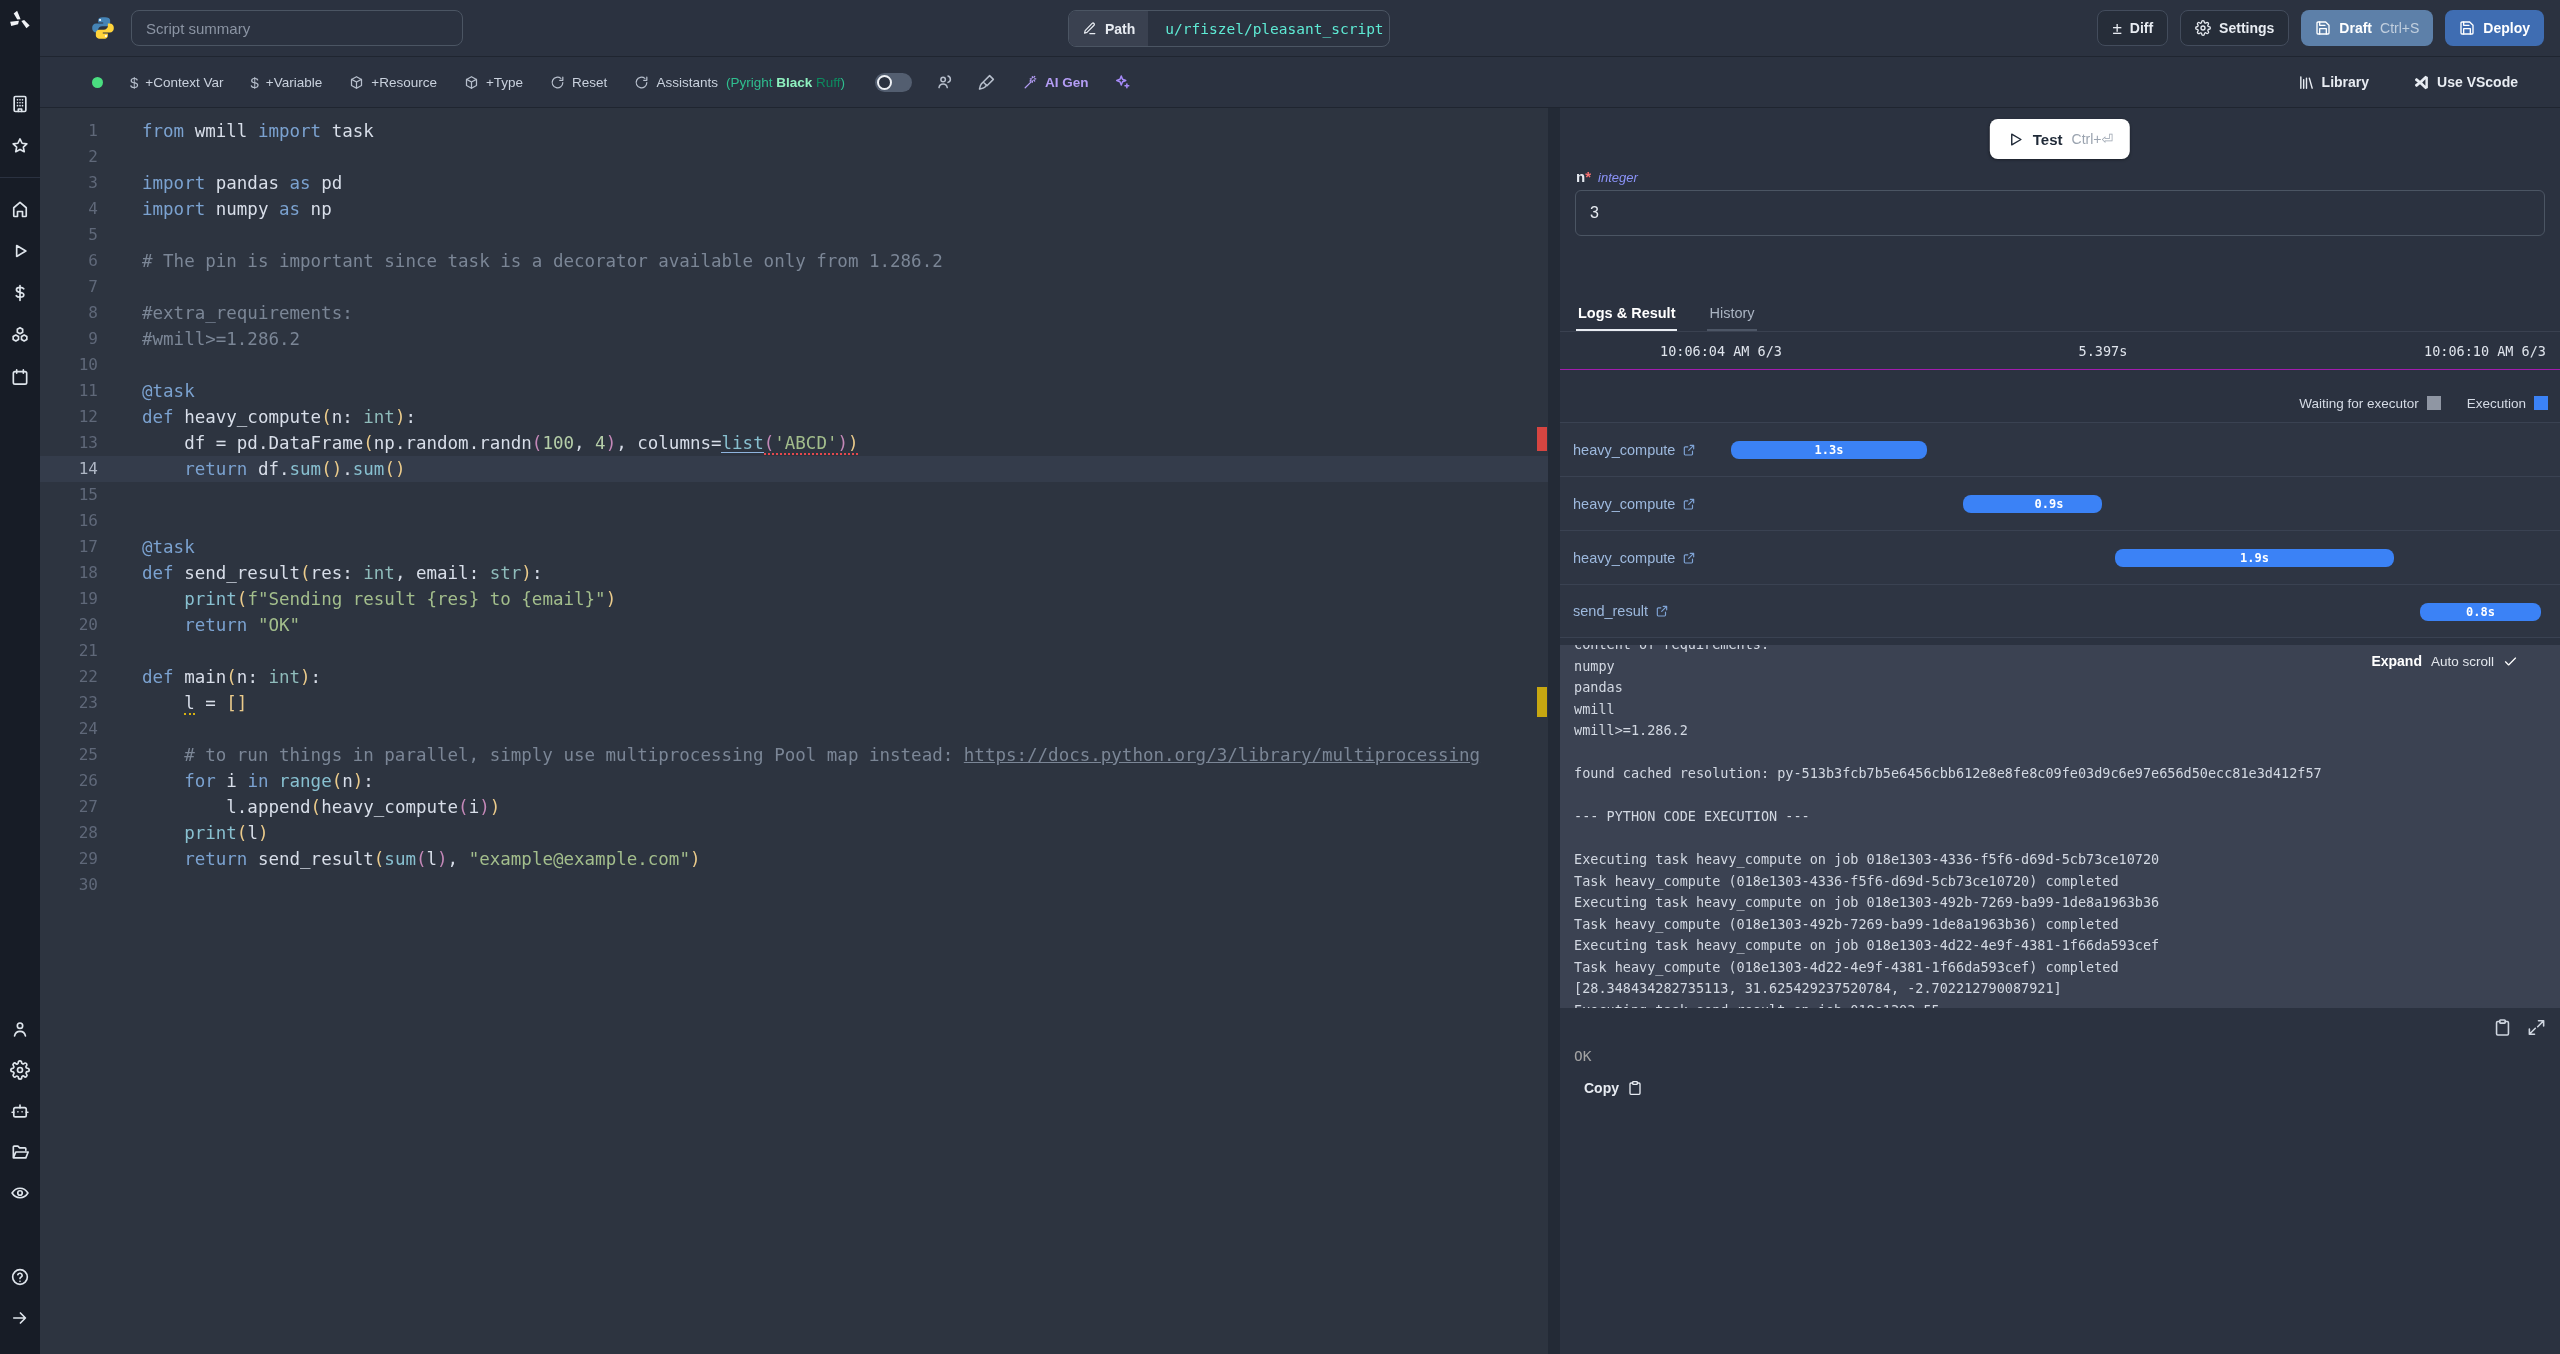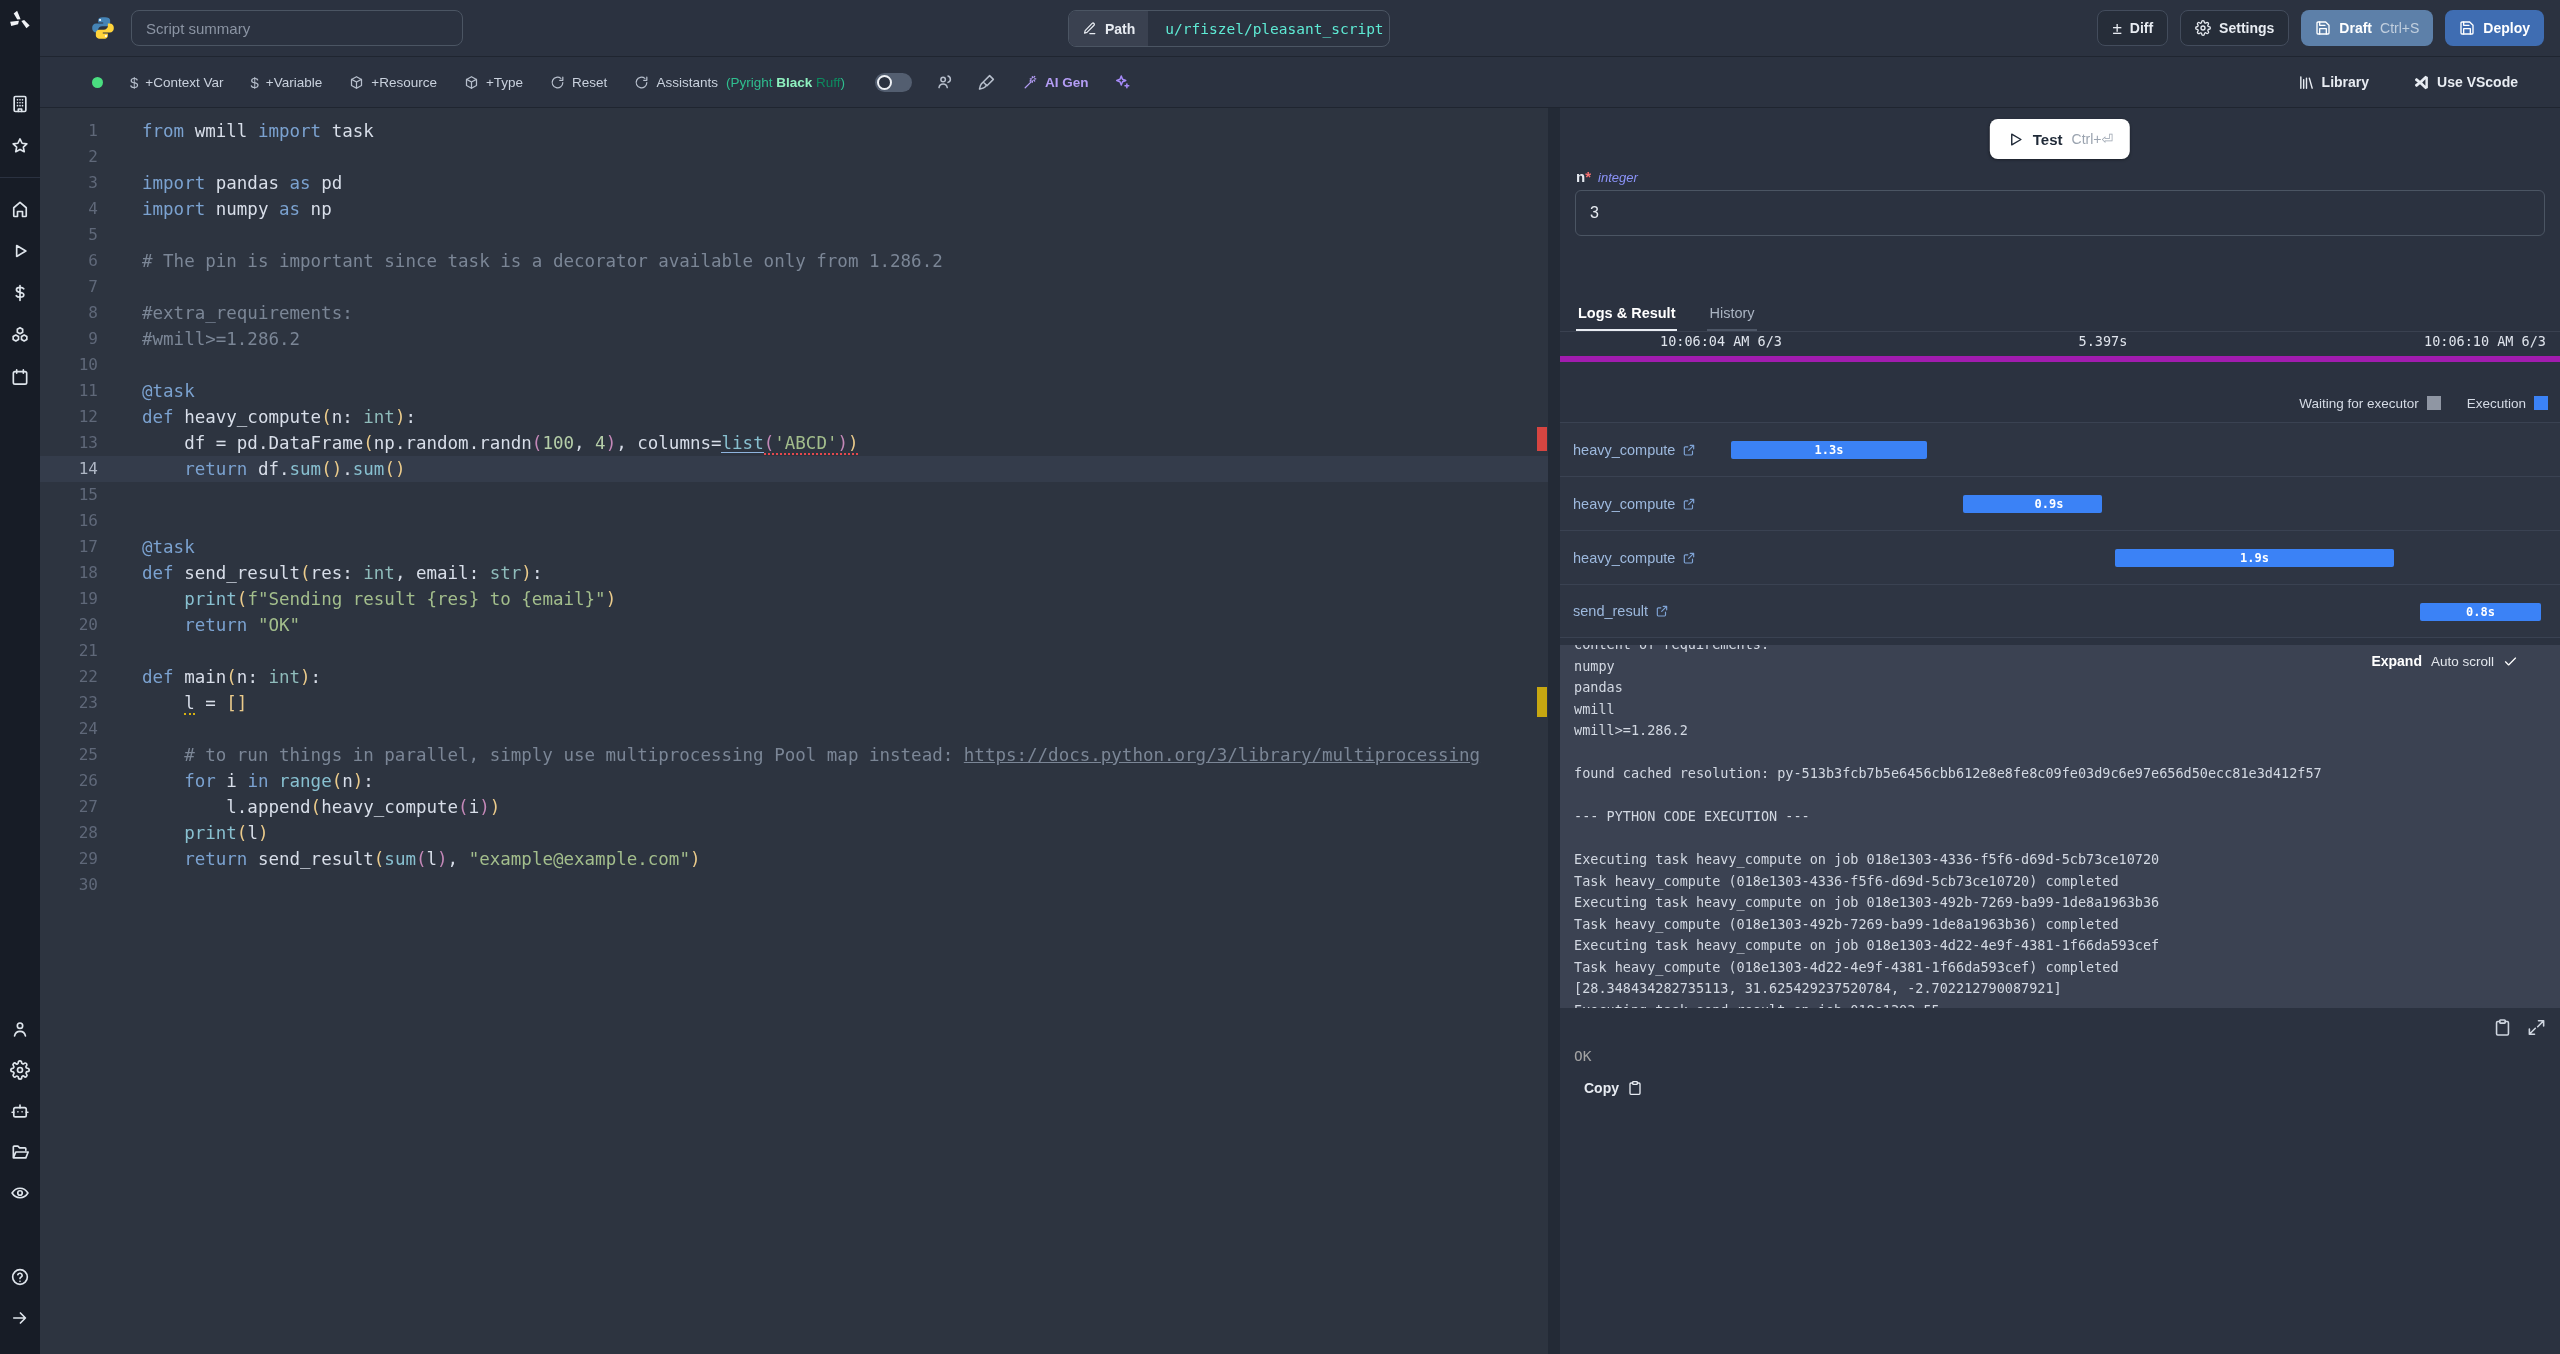--- a/index.html
+++ b/index.html
@@ -96,34 +96,34 @@
   .arg-req { color:#f87171; font-weight:700; font-size:15px; }
   .arg-type { font-style:italic; font-size:13px; color:#8b93f8; }
   .arg-input { position:absolute; top:82px; left:15px; right:15px; height:46px; background:transparent;
     border:1px solid #4b5563; border-radius:6px; color:#e8ecf2; font-size:16px; padding:0 14px;
     font-family:"Liberation Sans",sans-serif; }
   .tabs { position:absolute; top:188px; left:0; right:0; height:36px; border-bottom:1px solid #3a4150;
     display:flex; gap:30px; padding-left:16px; font-size:14.5px; }
   .tab { display:flex; align-items:center; cursor:pointer; border-bottom:2px solid transparent; padding:0 2px; }
   .tab.active { color:#fff; font-weight:600; border-bottom-color:#e8ecf2; }
   .tab.inactive { color:#aab4c2; border-bottom-color:#4d5666; }
-  .times { position:absolute; top:225px; left:0; right:0; height:29px; border-bottom:6px solid #a21caf;
-    display:flex; align-items:flex-start; font-family:"DejaVu Sans Mono",monospace; font-size:13.5px; color:#dfe4ec; }
+  .times { position:absolute; top:225px; left:0; right:0; height:37px; border-bottom:1px solid #a21caf;
+    display:flex; align-items:center; font-family:"DejaVu Sans Mono",monospace; font-size:13.5px; color:#dfe4ec; }
   .times .t-start { margin-left:100px; } .times .t-dur { margin:0 auto; } .times .t-end { margin-right:14px; }
   .legend { position:absolute; top:282px; right:12px; height:26px; display:flex; align-items:center;
     gap:8px; font-size:13.5px; color:#d5dbe5; }
   .legend .sw { width:14px; height:14px; flex:none; }
   .legend .gap { width:10px; }
   .timeline { position:absolute; top:314px; left:0; right:0; }
   .tl-row { position:relative; height:54px; background:#2e3543; border-top:1px solid #3a4252; }
   .tl-row:last-child { border-bottom:1px solid #3a4252; }
   .tl-label { position:absolute; left:13px; top:0; height:100%; display:flex; align-items:center; gap:7px;
     font-size:14.5px; color:#9db9de; cursor:pointer; }
   .tl-label svg { width:14px; height:14px; color:#7fa4d6; }
-  .tl-bar { position:absolute; top:18px; height:18px; background:#3b82f6; border-radius:2px;
+  .tl-bar { position:absolute; top:18px; height:18px; background:#3b82f6; border-radius:8px;
     display:flex; align-items:center; justify-content:center;
     font-family:"DejaVu Sans Mono",monospace; font-size:12px; font-weight:700; color:#fff; }
   .logbox { position:absolute; top:537px; left:0; right:0; height:363px; background:#3b4252; overflow:hidden; }
   .logbox pre { margin-top:-11px; padding:0 14px 8px; font-family:"DejaVu Sans Mono",monospace;
     font-size:13.5px; line-height:21.5px; color:#d2d8e2; white-space:pre; }
   .log-overlay { position:absolute; top:6px; right:36px; display:flex; align-items:center; gap:9px;
     background:#3b4252; padding:2px 6px; }
   .log-expand { font-weight:700; font-size:14px; color:#fff; cursor:pointer; }
   .log-autoscroll { font-size:13.5px; color:#e2e6ec; cursor:pointer; }
   .log-overlay svg { width:15px; height:15px; color:#fff; }

